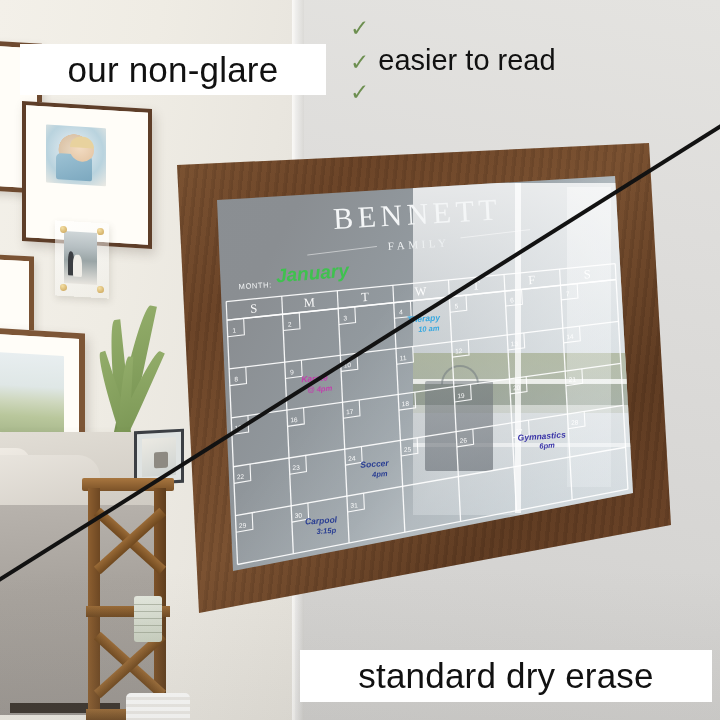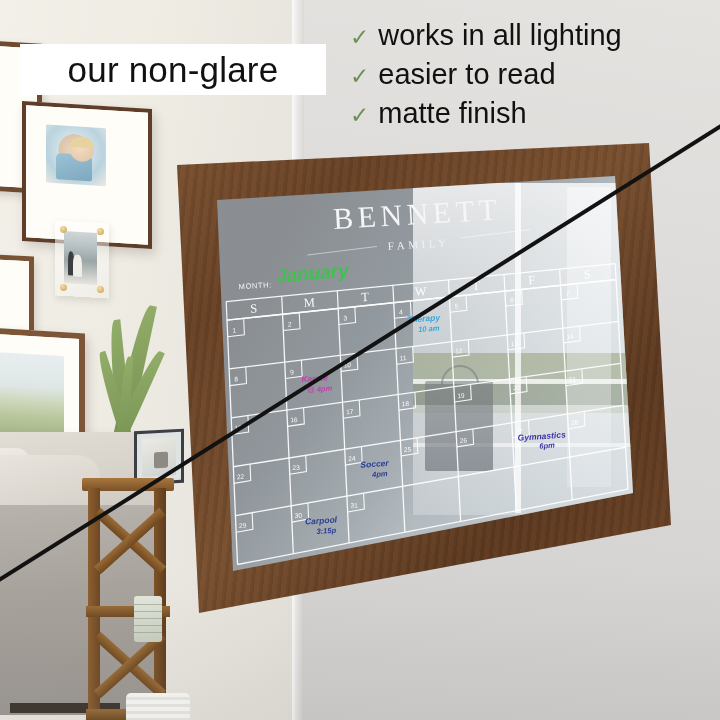--- a/index.html
+++ b/index.html
@@ -357,26 +357,27 @@
     <line x1="-4" y1="582" x2="724" y2="124" stroke="#121212" stroke-width="4"></line>
   </svg>
 
   <div class="tagbox" id="tag-top">
     <span>our non-glare</span>
   </div>
 
   <div class="bullets">
     <div class="bullet">
       <span class="check">✓</span>
-      <span class="btxt">works in all lighting</span>
     </div>
     <div class="bullet">
       <span class="check">✓</span>
       <span class="btxt">easier to read</span>
     </div>
     <div class="bullet">
       <span class="check">✓</span>
-      <span class="btxt">matte finish</span>
-    </div>
-  </div>
-
+    </div>
+  </div>
+
+  <div class="tagbox" id="tag-bottom">
+    <span>standard dry erase</span>
+  </div>
 
 </div>
 
 </body></html>

